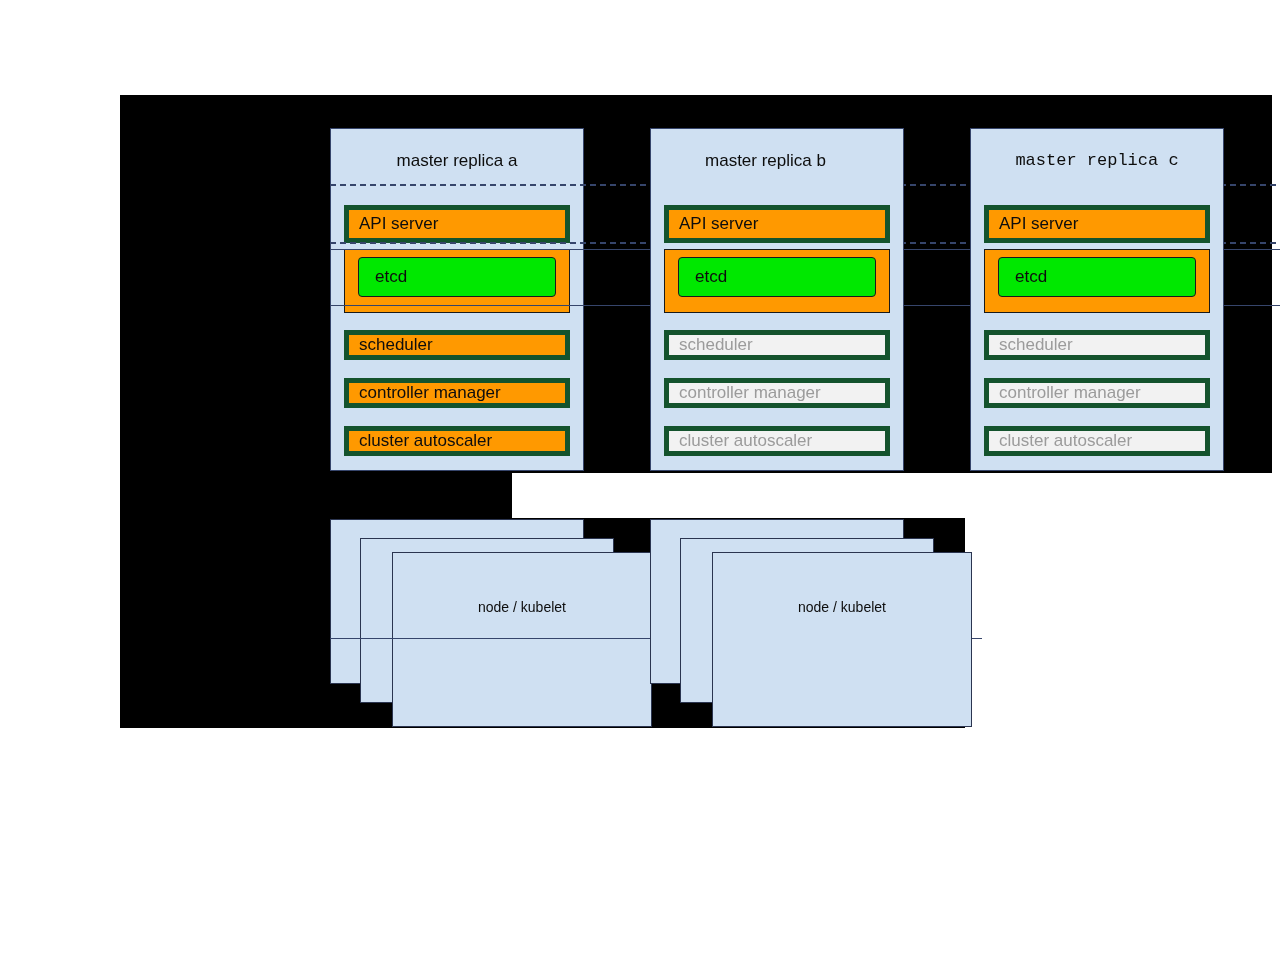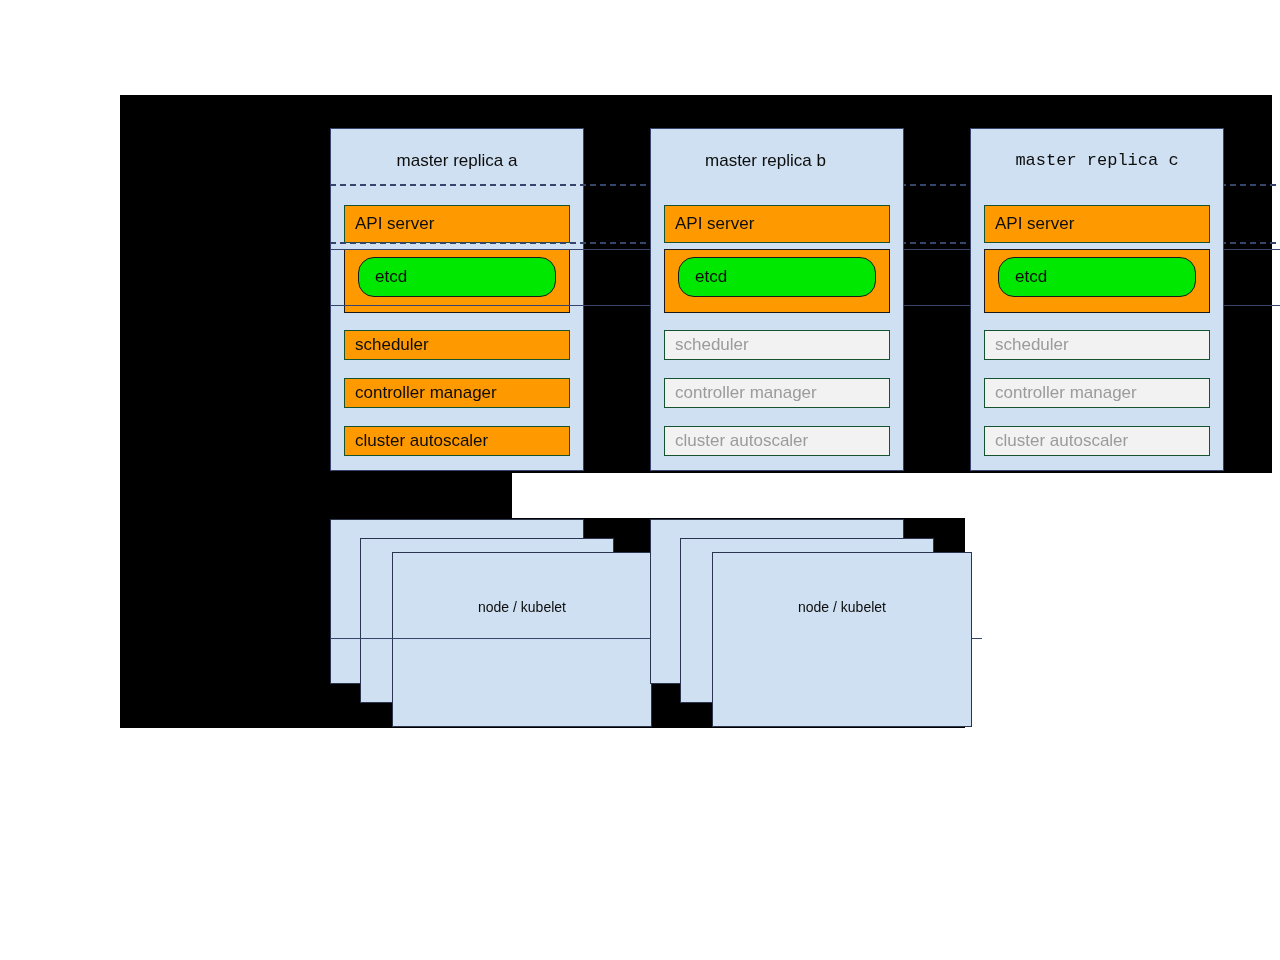--- a/index.html
+++ b/index.html
@@ -57,21 +57,21 @@
 
   .solidsep {
     position: absolute;
     height: 0;
     border-top: 1px solid #36456b;
   }
 
   .comp {
     position: absolute;
     box-sizing: border-box;
-    border: 1px solid #14532d;
+    border: 5px solid #14532d;
     display: flex;
     align-items: center;
     font-size: 17px;
     padding-left: 10px;
   }
   .comp.active {
     background: #FF9900;
     color: #0d0d0d;
   }
   .comp.inactive {
@@ -84,21 +84,21 @@
     box-sizing: border-box;
     background: #FF9900;
     border: 1px solid #1a1a1a;
   }
 
   .etcd-pill {
     position: absolute;
     box-sizing: border-box;
     background: #00E800;
     border: 1px solid #1a1a1a;
-    border-radius: 16px;
+    border-radius: 4px;
     display: flex;
     align-items: center;
     padding-left: 16px;
     font-size: 17px;
     color: #0d0d0d;
   }
 
   .node-card {
     position: absolute;
     box-sizing: border-box;

